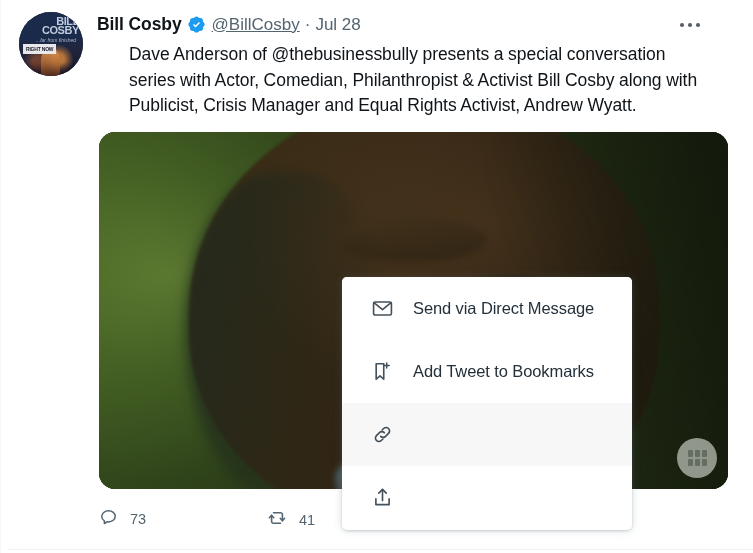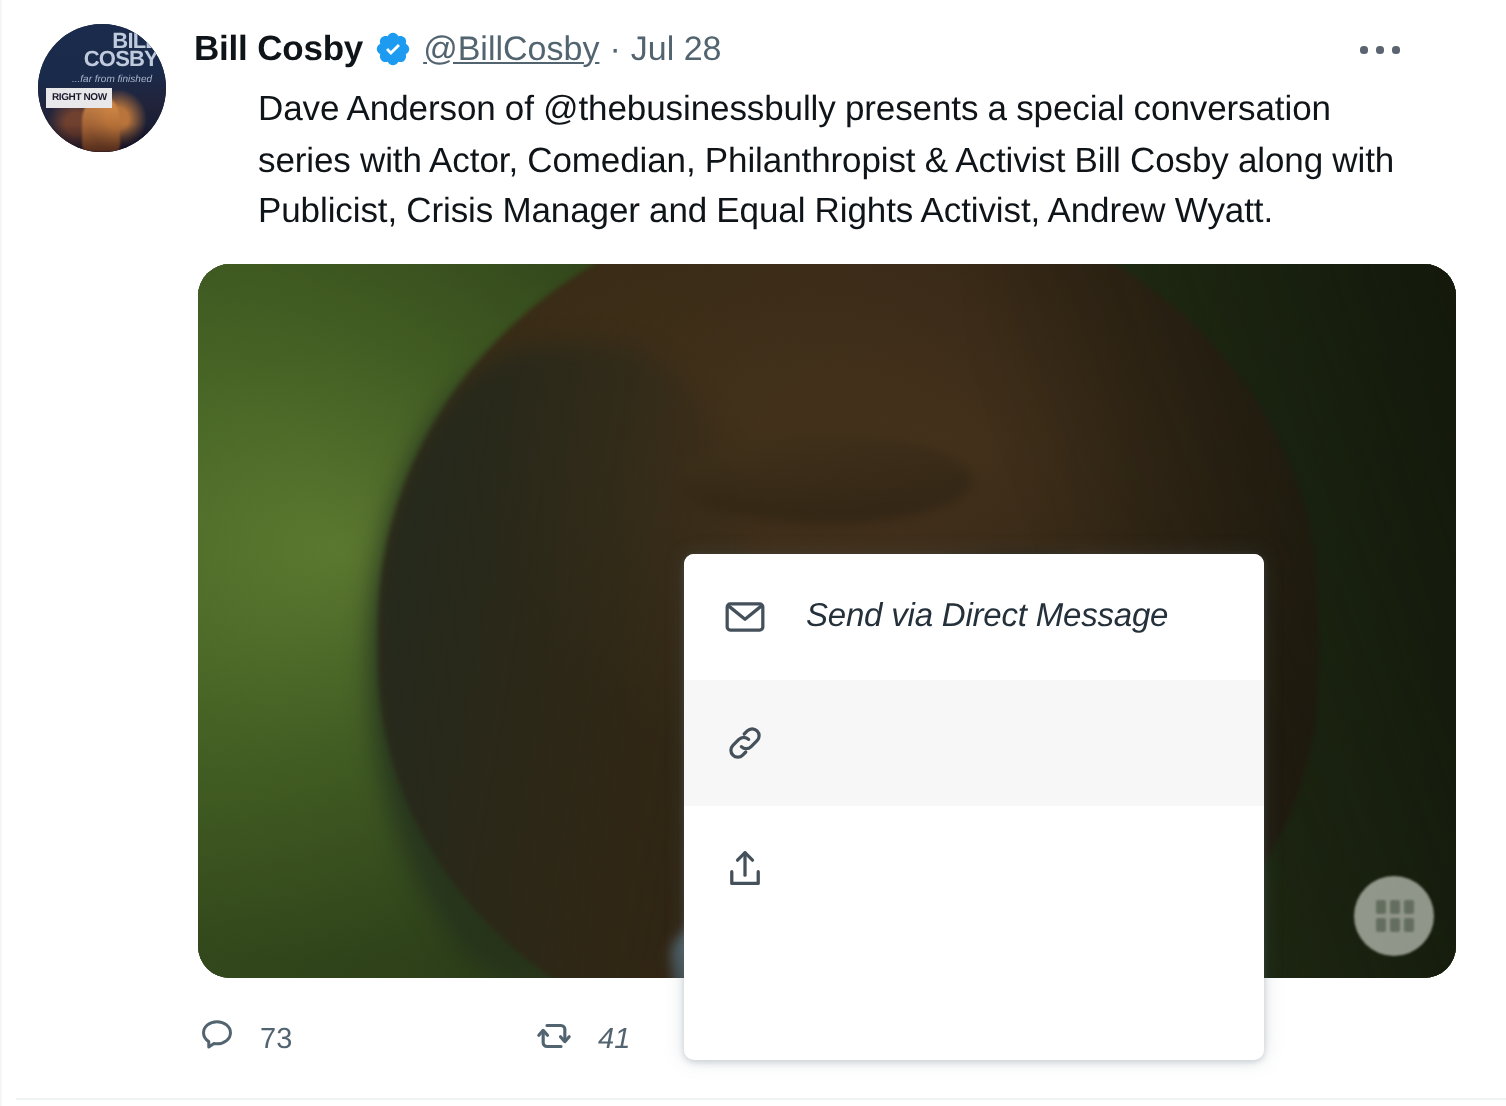--- a/index.html
+++ b/index.html
@@ -318,43 +318,42 @@
   }
   .action-item {
     position: absolute;
     display: flex;
     align-items: center;
     color: #536471;
     font-size: 14.5px;
   }
   .action-item .count { margin-left: 12px; }
   .act-reply { left: 0px; top: 3px; }
-  .act-retweet { left: 168px; top: 3px; font-style: italic; }
+  .act-retweet { left: 168px; top: 3px; }
 
   
   .context-menu {
     position: absolute;
     left: 342px;
     top: 277px;
     width: 290px;
     height: 253px;
     background: #ffffff;
     border-radius: 5px;
     box-shadow: 0 0 10px rgba(101,119,134,0.22), 0 1px 3px rgba(101,119,134,0.28);
     overflow: hidden;
   }
   .menu-item {
     position: relative;
     display: flex;
     align-items: center;
     height: 63px;
-    padding-left: 18px;
+    padding-left: 28px;
     box-sizing: border-box;
     background: #ffffff;
-    font-style: italic;
   }
   .menu-item.hovered { background: #f7f7f7; }
   .menu-icon {
     width: 25px;
     height: 25px;
     flex: 0 0 25px;
     display: flex;
     align-items: center;
     justify-content: center;
     color: #44505a;
@@ -458,20 +457,29 @@
     <div class="menu-item">
       <span class="menu-icon">
         <svg width="23" height="23" viewBox="0 0 24 24" aria-hidden="true">
           <rect x="2.7" y="5.2" width="18.6" height="13.6" rx="1.6" fill="none" stroke="#44505a" stroke-width="1.7"></rect>
           <path d="M3.4 6.2 12 13.2l8.6-7" fill="none" stroke="#44505a" stroke-width="1.7" stroke-linecap="round" stroke-linejoin="round"></path>
         </svg>
       </span>
       <span class="menu-label">Send via Direct Message</span>
     </div>
 
+    <div class="menu-item">
+      <span class="menu-icon">
+        <svg width="23" height="23" viewBox="0 0 24 24" aria-hidden="true">
+          <path d="M5.4 3.9h7.9v16.2L9.35 16.6 5.4 20.1z" fill="none" stroke="#44505a" stroke-width="1.7" stroke-linejoin="round"></path>
+          <path d="M16.4 3.2v5.2M13.8 5.8h5.2" fill="none" stroke="#44505a" stroke-width="1.6" stroke-linecap="round"></path>
+        </svg>
+      </span>
+      <span class="menu-label">Add Tweet to Bookmarks</span>
+    </div>
 
     <div class="menu-item hovered">
       <span class="menu-icon">
         <svg width="23" height="23" viewBox="0 0 24 24" aria-hidden="true">
           <g fill="none" stroke="#44505a" stroke-width="1.7" stroke-linecap="round">
             <path d="M10.1 13.9a3.6 3.6 0 0 0 5.1 0l3.1-3.1a3.6 3.6 0 0 0-5.1-5.1l-1.6 1.6"></path>
             <path d="M13.9 10.1a3.6 3.6 0 0 0-5.1 0l-3.1 3.1a3.6 3.6 0 0 0 5.1 5.1l1.6-1.6"></path>
           </g>
         </svg>
       </span>

